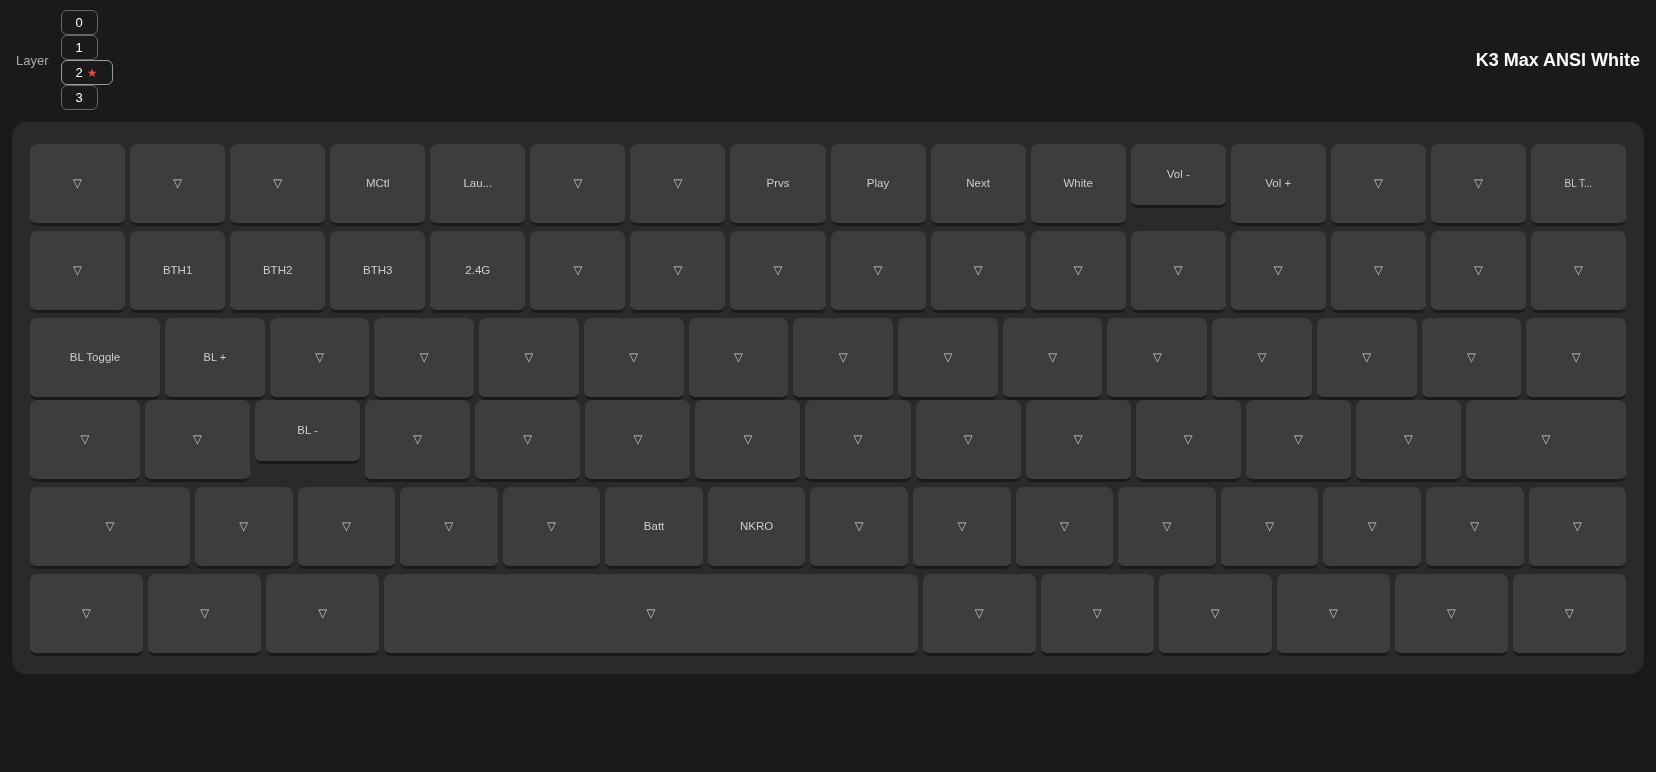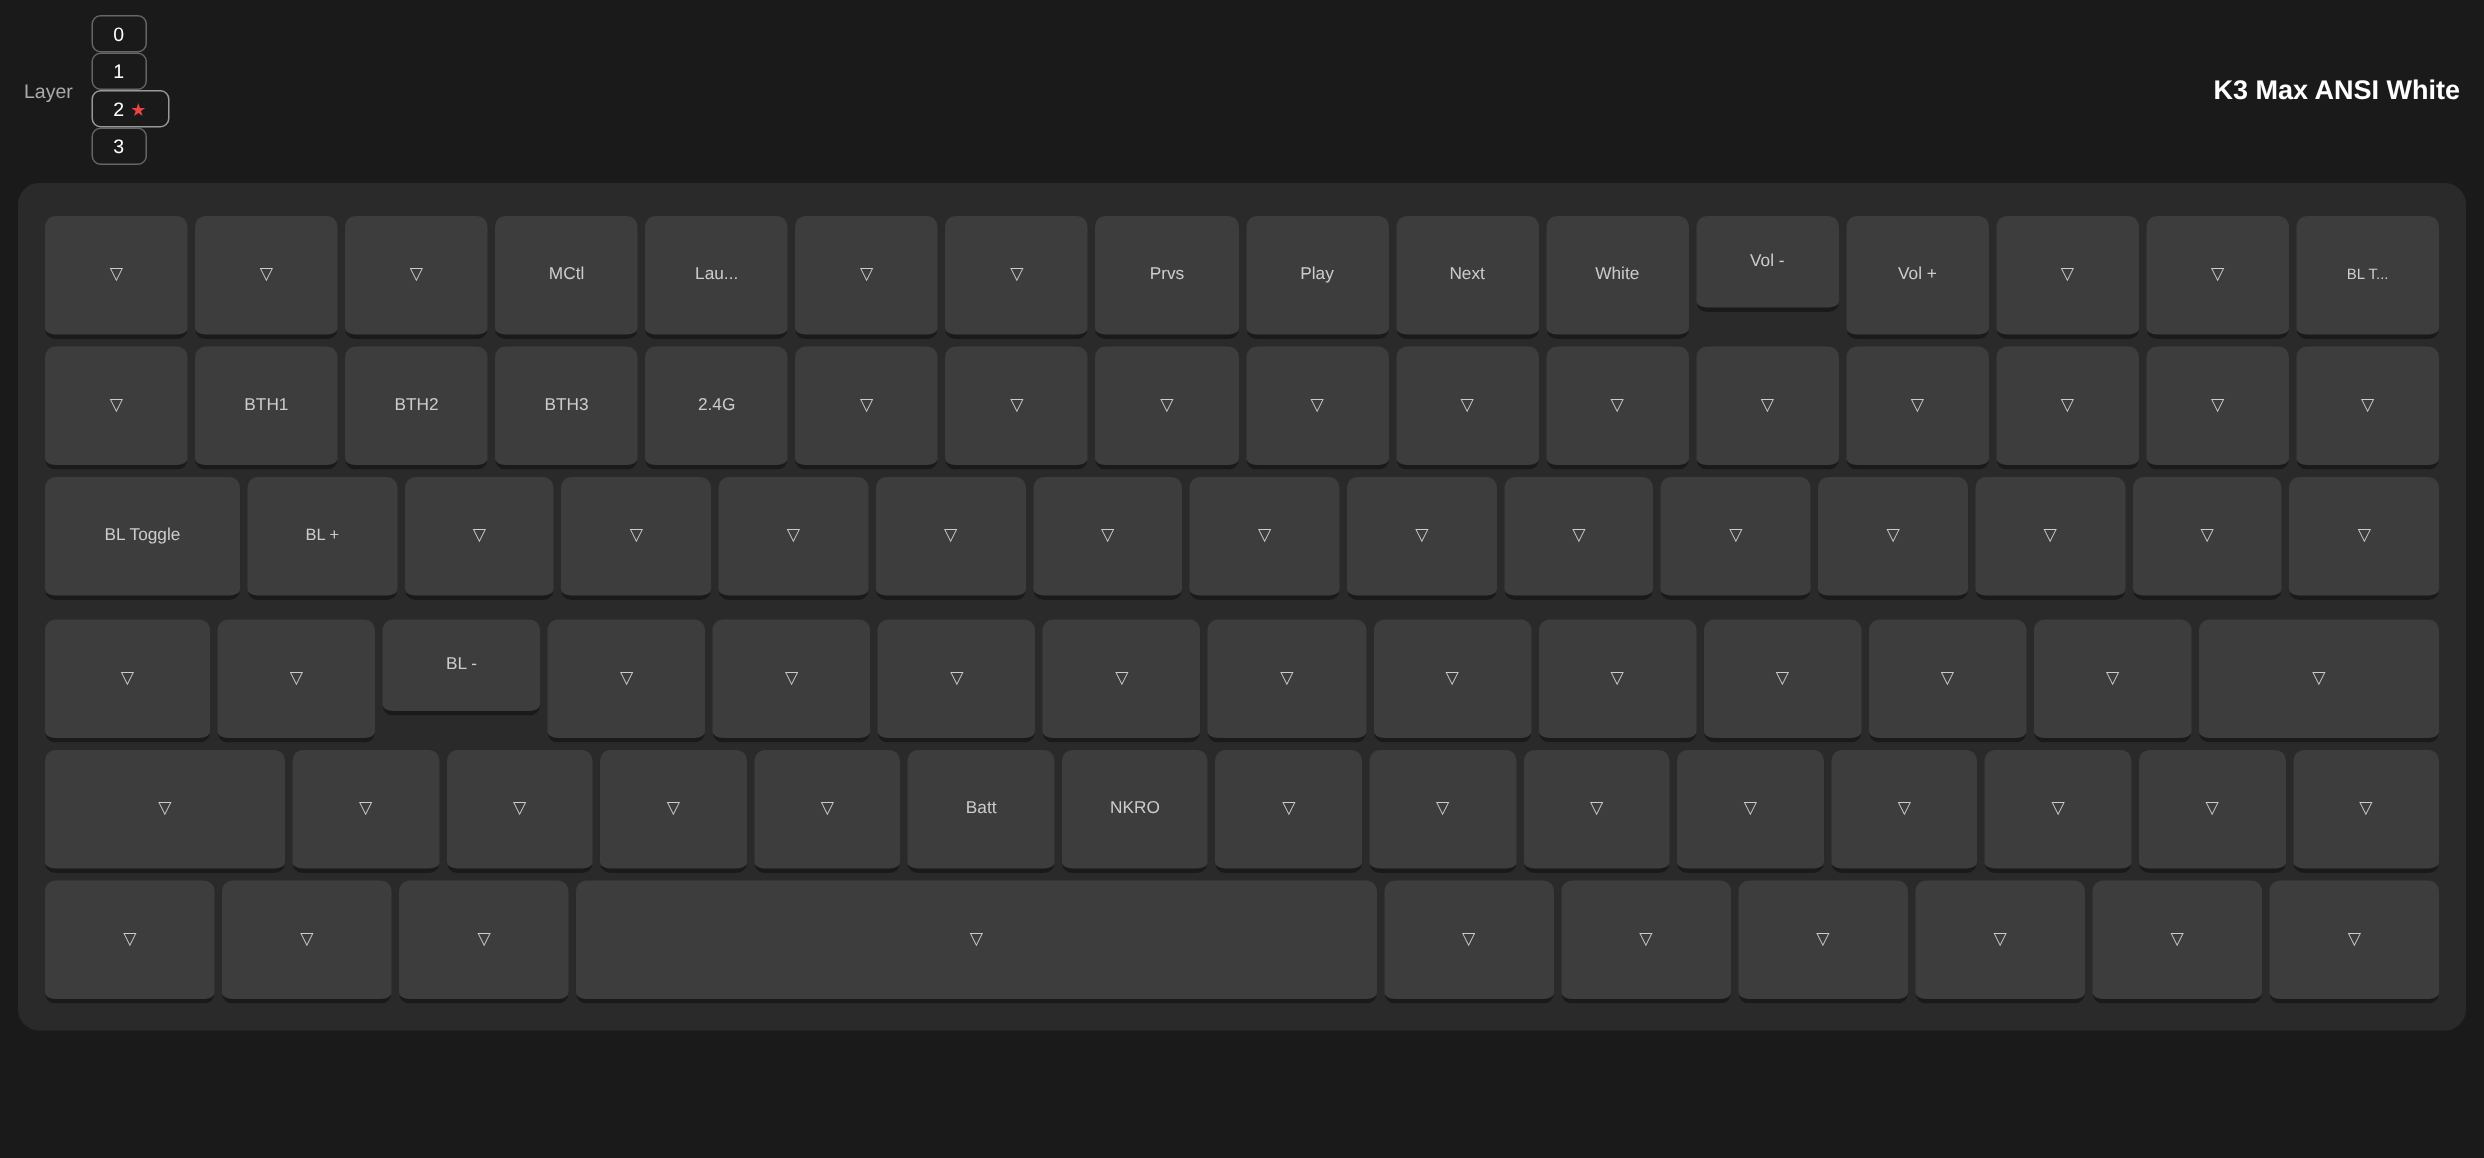--- a/index.html
+++ b/index.html
@@ -137,21 +137,21 @@
         <div class="key" style="flex: 1 0 0%; height: 82px; background: rgb(61, 61, 61); border-radius: 7px; color: rgb(204, 204, 204); font-size: 11.5px; font-weight: 500; cursor: pointer; display: flex; align-items: center; justify-content: center; text-align: center; border-bottom: 3px solid rgb(26, 26, 26); padding: 4px; line-height: 1.2;">▽</div>
         <div class="key" style="flex: 1 0 0%; height: 82px; background: rgb(61, 61, 61); border-radius: 7px; color: rgb(204, 204, 204); font-size: 11.5px; font-weight: 500; cursor: pointer; display: flex; align-items: center; justify-content: center; text-align: center; border-bottom: 3px solid rgb(26, 26, 26); padding: 4px; line-height: 1.2;">▽</div>
         <div class="key" style="flex: 1 0 0%; height: 82px; background: rgb(61, 61, 61); border-radius: 7px; color: rgb(204, 204, 204); font-size: 11.5px; font-weight: 500; cursor: pointer; display: flex; align-items: center; justify-content: center; text-align: center; border-bottom: 3px solid rgb(26, 26, 26); padding: 4px; line-height: 1.2;">▽</div>
         <div class="key" style="flex: 1 0 0%; height: 82px; background: rgb(61, 61, 61); border-radius: 7px; color: rgb(204, 204, 204); font-size: 11.5px; font-weight: 500; cursor: pointer; display: flex; align-items: center; justify-content: center; text-align: center; border-bottom: 3px solid rgb(26, 26, 26); padding: 4px; line-height: 1.2;">▽</div>
         <div class="key" style="flex: 1 0 0%; height: 82px; background: rgb(61, 61, 61); border-radius: 7px; color: rgb(204, 204, 204); font-size: 11.5px; font-weight: 500; cursor: pointer; display: flex; align-items: center; justify-content: center; text-align: center; border-bottom: 3px solid rgb(26, 26, 26); padding: 4px; line-height: 1.2;">▽</div>
         <div class="key" style="flex: 1 0 0%; height: 82px; background: rgb(61, 61, 61); border-radius: 7px; color: rgb(204, 204, 204); font-size: 11.5px; font-weight: 500; cursor: pointer; display: flex; align-items: center; justify-content: center; text-align: center; border-bottom: 3px solid rgb(26, 26, 26); padding: 4px; line-height: 1.2;">▽</div>
         <div class="key" style="flex: 1 0 0%; height: 82px; background: rgb(61, 61, 61); border-radius: 7px; color: rgb(204, 204, 204); font-size: 11.5px; font-weight: 500; cursor: pointer; display: flex; align-items: center; justify-content: center; text-align: center; border-bottom: 3px solid rgb(26, 26, 26); padding: 4px; line-height: 1.2;">▽</div>
         <div class="key" style="flex: 1 0 0%; height: 82px; background: rgb(61, 61, 61); border-radius: 7px; color: rgb(204, 204, 204); font-size: 11.5px; font-weight: 500; cursor: pointer; display: flex; align-items: center; justify-content: center; text-align: center; border-bottom: 3px solid rgb(26, 26, 26); padding: 4px; line-height: 1.2;">▽</div>
         <div class="key" style="flex: 1 0 0%; height: 82px; background: rgb(61, 61, 61); border-radius: 7px; color: rgb(204, 204, 204); font-size: 11.5px; font-weight: 500; cursor: pointer; display: flex; align-items: center; justify-content: center; text-align: center; border-bottom: 3px solid rgb(26, 26, 26); padding: 4px; line-height: 1.2;">▽</div>
       </div>
-      <div class="key-row" style="display: flex; gap: 5px; margin-bottom: 13px;">
+      <div class="key-row" style="display: flex; gap: 5px; margin-bottom: 0;">
         <div style="background: rgb(61, 61, 61); border-radius: 7px; color: rgb(204, 204, 204); font-size: 11.5px; font-weight: 500; cursor: pointer; display: flex; align-items: center; justify-content: center; text-align: center; border-bottom: 3px solid rgb(26, 26, 26); padding: 4px; line-height: 1.2; height: 82px; flex-shrink: 0; min-width: 130px;">BL Toggle</div>
         <div style="background: rgb(61, 61, 61); border-radius: 7px; color: rgb(204, 204, 204); font-size: 11px; font-weight: 500; cursor: pointer; display: flex; align-items: center; justify-content: center; text-align: left; border-bottom: 3px solid rgb(26, 26, 26); padding: 4px; line-height: 1.2; height: 82px; flex: 1 1 0%;">BL +</div>
         <div style="background: rgb(61, 61, 61); border-radius: 7px; color: rgb(204, 204, 204); font-size: 11.5px; font-weight: 500; cursor: pointer; display: flex; align-items: center; justify-content: center; text-align: center; border-bottom: 3px solid rgb(26, 26, 26); padding: 4px; line-height: 1.2; height: 82px; flex: 1 1 0%;">▽</div>
         <div style="background: rgb(61, 61, 61); border-radius: 7px; color: rgb(204, 204, 204); font-size: 11.5px; font-weight: 500; cursor: pointer; display: flex; align-items: center; justify-content: center; text-align: center; border-bottom: 3px solid rgb(26, 26, 26); padding: 4px; line-height: 1.2; height: 82px; flex: 1 1 0%;">▽</div>
         <div style="background: rgb(61, 61, 61); border-radius: 7px; color: rgb(204, 204, 204); font-size: 11.5px; font-weight: 500; cursor: pointer; display: flex; align-items: center; justify-content: center; text-align: center; border-bottom: 3px solid rgb(26, 26, 26); padding: 4px; line-height: 1.2; height: 82px; flex: 1 1 0%;">▽</div>
         <div style="background: rgb(61, 61, 61); border-radius: 7px; color: rgb(204, 204, 204); font-size: 11.5px; font-weight: 500; cursor: pointer; display: flex; align-items: center; justify-content: center; text-align: center; border-bottom: 3px solid rgb(26, 26, 26); padding: 4px; line-height: 1.2; height: 82px; flex: 1 1 0%;">▽</div>
         <div style="background: rgb(61, 61, 61); border-radius: 7px; color: rgb(204, 204, 204); font-size: 11.5px; font-weight: 500; cursor: pointer; display: flex; align-items: center; justify-content: center; text-align: center; border-bottom: 3px solid rgb(26, 26, 26); padding: 4px; line-height: 1.2; height: 82px; flex: 1 1 0%;">▽</div>
         <div style="background: rgb(61, 61, 61); border-radius: 7px; color: rgb(204, 204, 204); font-size: 11.5px; font-weight: 500; cursor: pointer; display: flex; align-items: center; justify-content: center; text-align: center; border-bottom: 3px solid rgb(26, 26, 26); padding: 4px; line-height: 1.2; height: 82px; flex: 1 1 0%;">▽</div>
         <div style="background: rgb(61, 61, 61); border-radius: 7px; color: rgb(204, 204, 204); font-size: 11.5px; font-weight: 500; cursor: pointer; display: flex; align-items: center; justify-content: center; text-align: center; border-bottom: 3px solid rgb(26, 26, 26); padding: 4px; line-height: 1.2; height: 82px; flex: 1 1 0%;">▽</div>
         <div style="background: rgb(61, 61, 61); border-radius: 7px; color: rgb(204, 204, 204); font-size: 11.5px; font-weight: 500; cursor: pointer; display: flex; align-items: center; justify-content: center; text-align: center; border-bottom: 3px solid rgb(26, 26, 26); padding: 4px; line-height: 1.2; height: 82px; flex: 1 1 0%;">▽</div>

